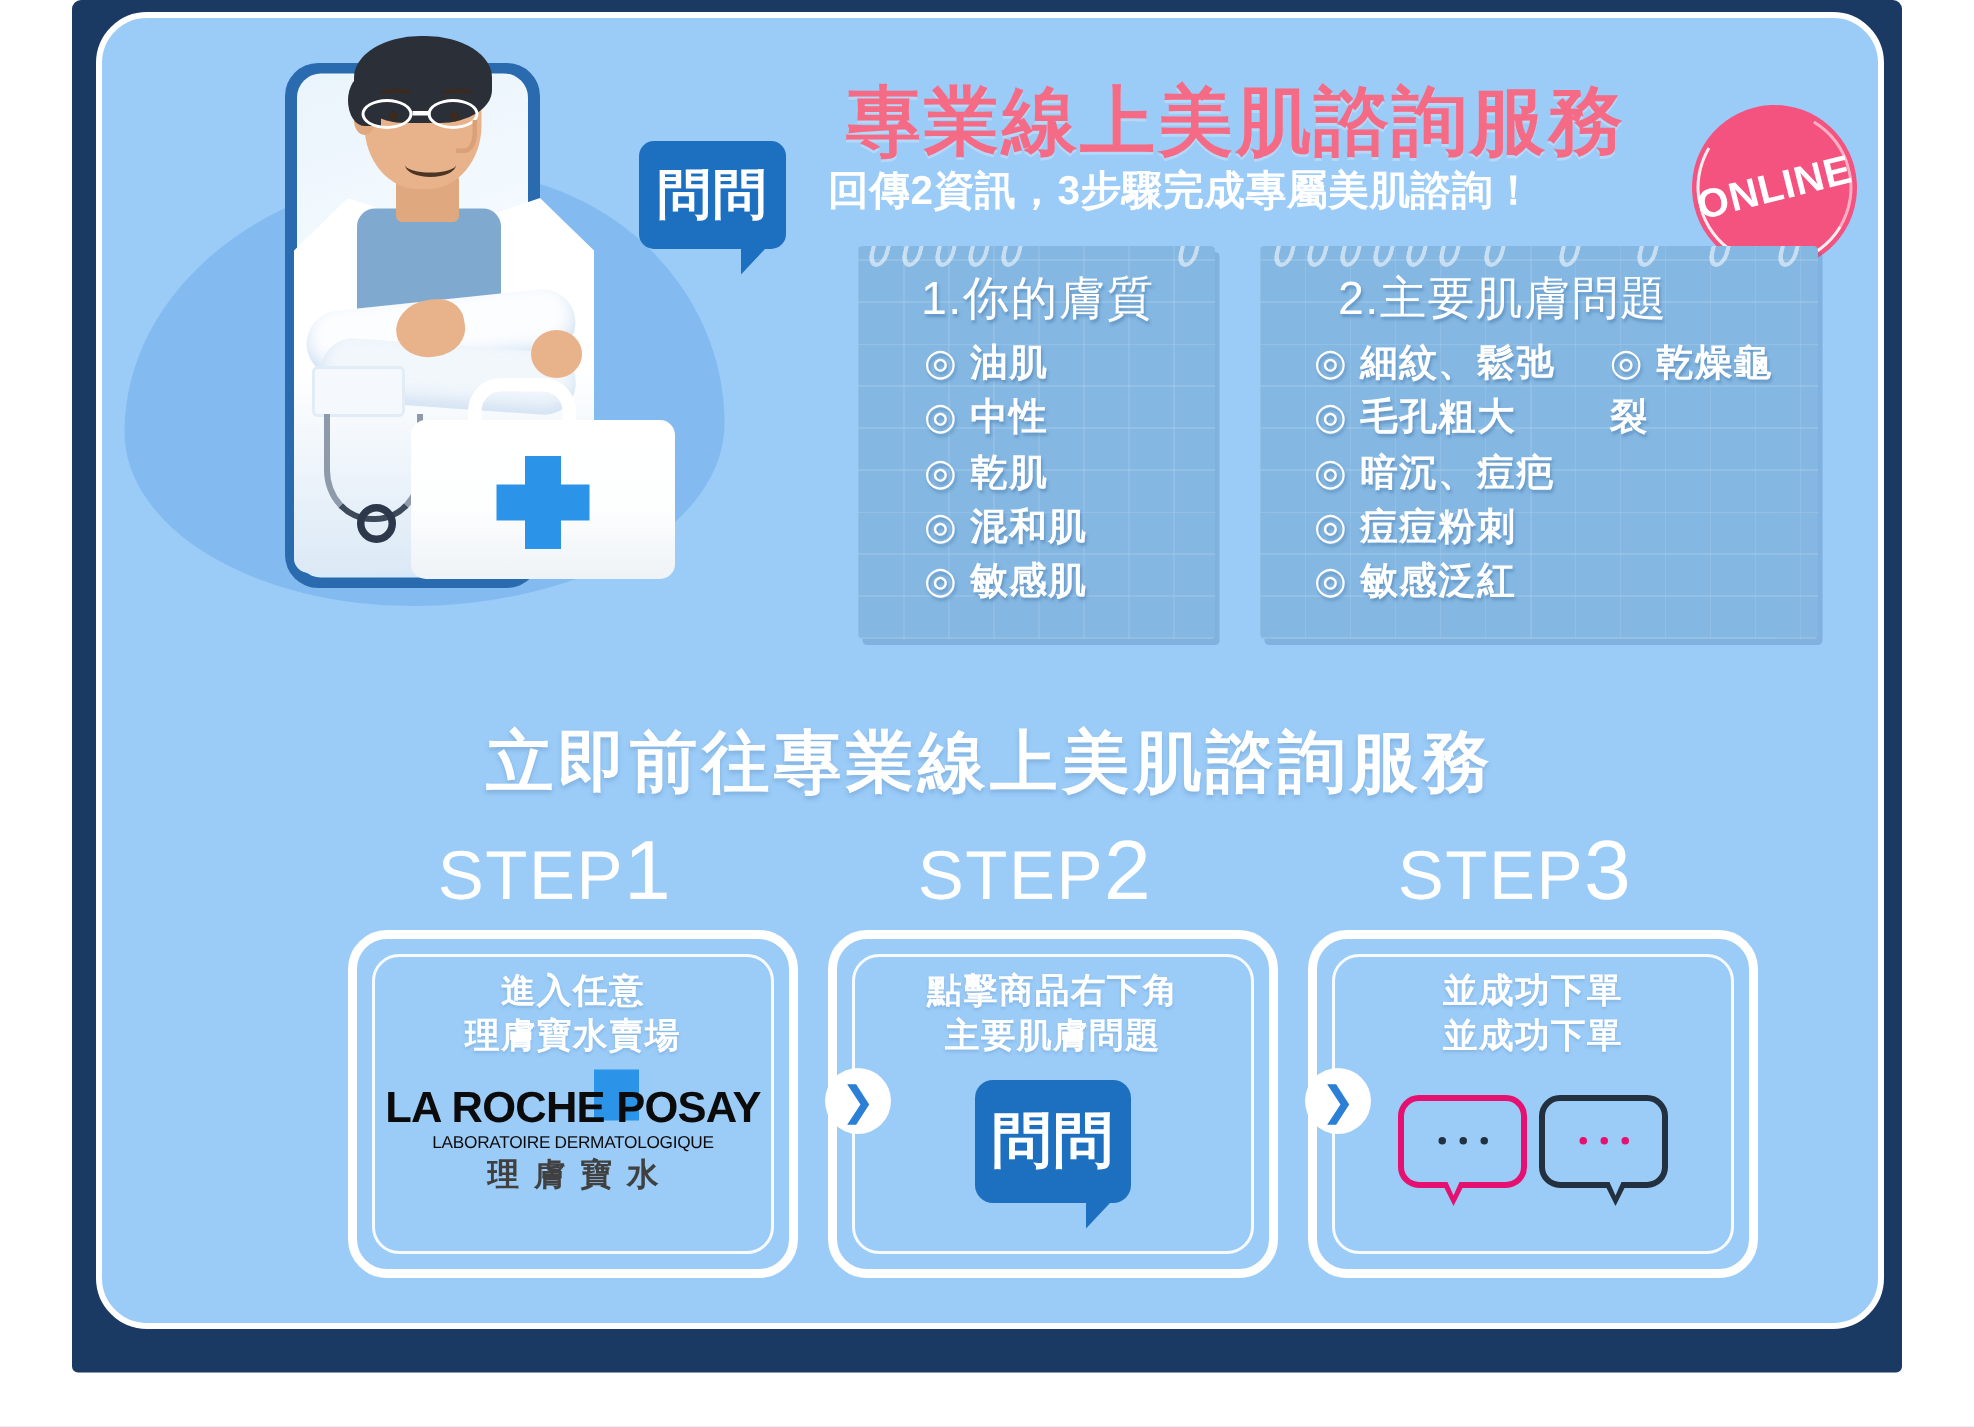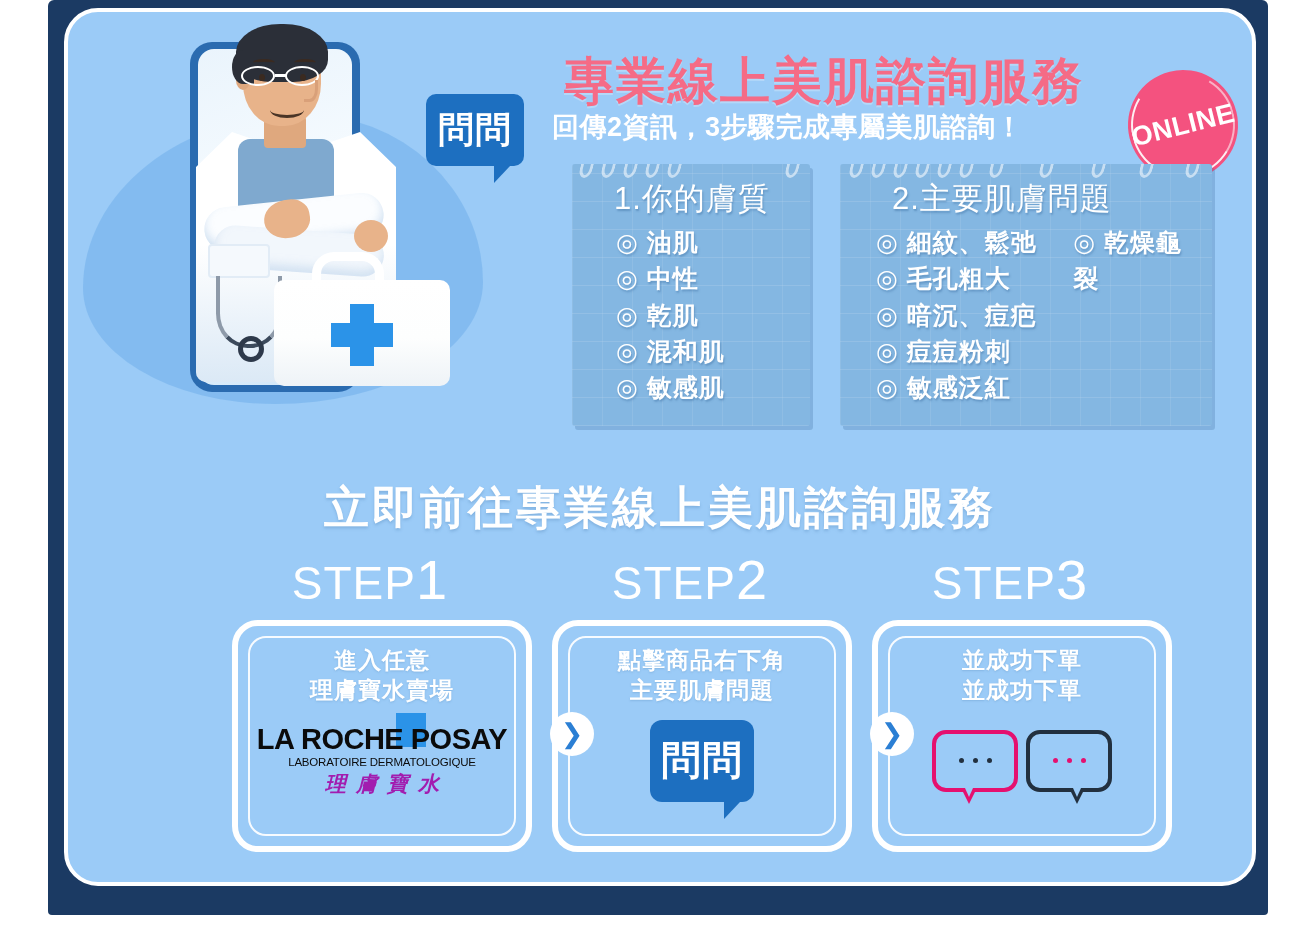--- a/index.html
+++ b/index.html
@@ -230,22 +230,22 @@
   .card-body { position:relative; z-index:2; display:flex; align-items:center;
     justify-content:center; height:110px; }
 
   
   .lrp { text-align:center; position:relative; }
   .lrp-sq { position:absolute; left:139px; top:-12px; width:30px; height:34px; background:#2b93e8; }
   .lrp-main { position:relative; color:#0b0b0b; font-size:29px; font-weight:bold;
     letter-spacing:-.5px; line-height:1; }
   .lrp-sub { position:relative; color:#0b0b0b; font-size:11.5px; letter-spacing:-.2px;
     line-height:1.4; }
-  .lrp-cn { position:relative; color:#a21caf; font-size:21px; font-weight:bold;
-    letter-spacing:10px; line-height:1.3; padding-left:10px;font-style:italic; }
+  .lrp-cn { position:relative; color:#404040; font-size:21px; font-weight:bold;
+    letter-spacing:10px; line-height:1.3; padding-left:10px; }
 
   
   .wenwen-big .bubble { width:104px; height:82px; font-size:40px; border-radius:12px; }
 
   
   .chats { display:flex; gap:8px; align-items:flex-start; }
   .chat { width:86px; height:62px; border:4px solid; border-radius:14px; position:relative;
     display:flex; align-items:center; justify-content:center; gap:9px; }
   .chat i { width:5px; height:5px; border-radius:50%; display:block; }
   .chat:after, .chat:before { content:""; position:absolute; bottom:-16px; }

